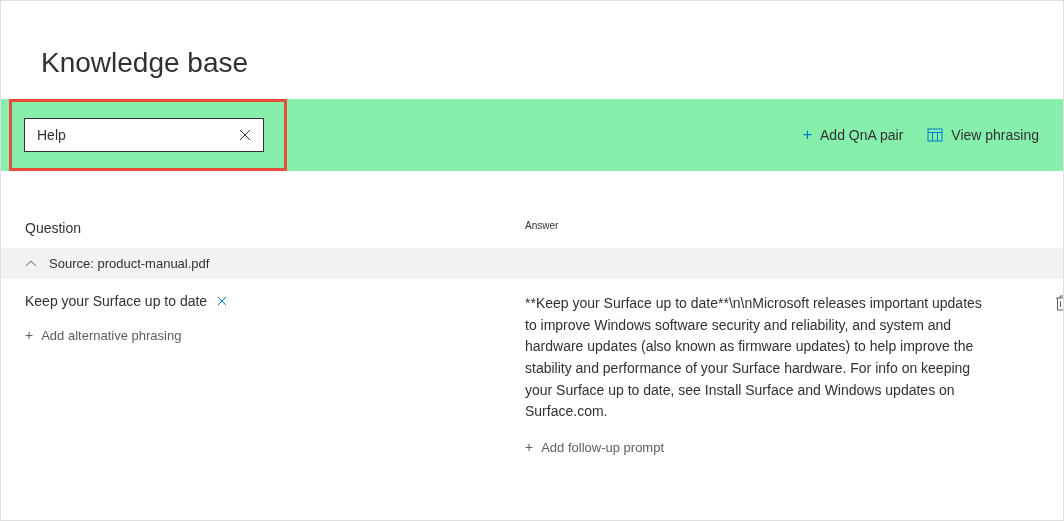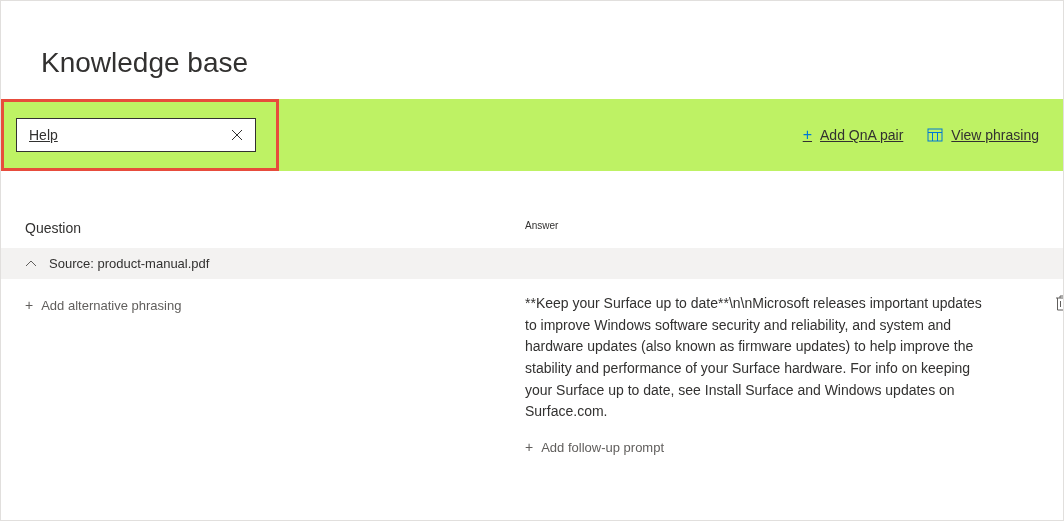--- a/index.html
+++ b/index.html
@@ -20,24 +20,23 @@
     .page-title {
       font-size: 28px;
       font-weight: 400;
       color: #323130;
       padding: 16px 24px 20px 40px;
       margin-top: 30px;
     }
     .toolbar {
       display: flex;
       align-items: center;
-      background: #bef264;
+      background: #86efac;
       height: 72px;
-      padding: 0 12px 0 0;
-      text-decoration: underline;
+      padding: 0 12px 0 8px;
     }
     .highlight-box {
       border: 3px solid #e74c3c;
       display: flex;
       align-items: center;
       padding: 12px 20px 12px 12px;
       height: 100%;
       gap: 20px;
     }
     .search-wrap {
@@ -237,20 +236,28 @@
   <span class="chevron">
     <svg width="12" height="8" viewBox="0 0 12 8">
       <path d="M1 6 L6 1 L11 6" stroke="#605e5c" stroke-width="1" fill="none"></path>
     </svg>
   </span>
   <span class="source-label">Source: product-manual.pdf</span>
 </div>
 
 <div class="qna-row">
   <div class="question-col">
+    <div class="question-item">
+      <span class="question-text">Keep your Surface up to date</span>
+      <button class="remove-x">
+        <svg width="10" height="10" viewBox="0 0 10 10">
+          <path d="M1 1 L9 9 M9 1 L1 9" stroke="#0078d4" stroke-width="1" fill="none"></path>
+        </svg>
+      </button>
+    </div>
     <button class="add-action">
       <span class="add-plus">+</span>
       <span>Add alternative phrasing</span>
     </button>
   </div>
   <div class="answer-col">
     <div class="answer-text">**Keep your Surface up to date**\n\nMicrosoft releases important updates to improve Windows software security and reliability, and system and hardware updates (also known as firmware updates) to help improve the stability and performance of your Surface hardware. For info on keeping your Surface up to date, see Install Surface and Windows updates on Surface.com.</div>
     <button class="add-action">
       <span class="add-plus">+</span>
       <span>Add follow-up prompt</span>

